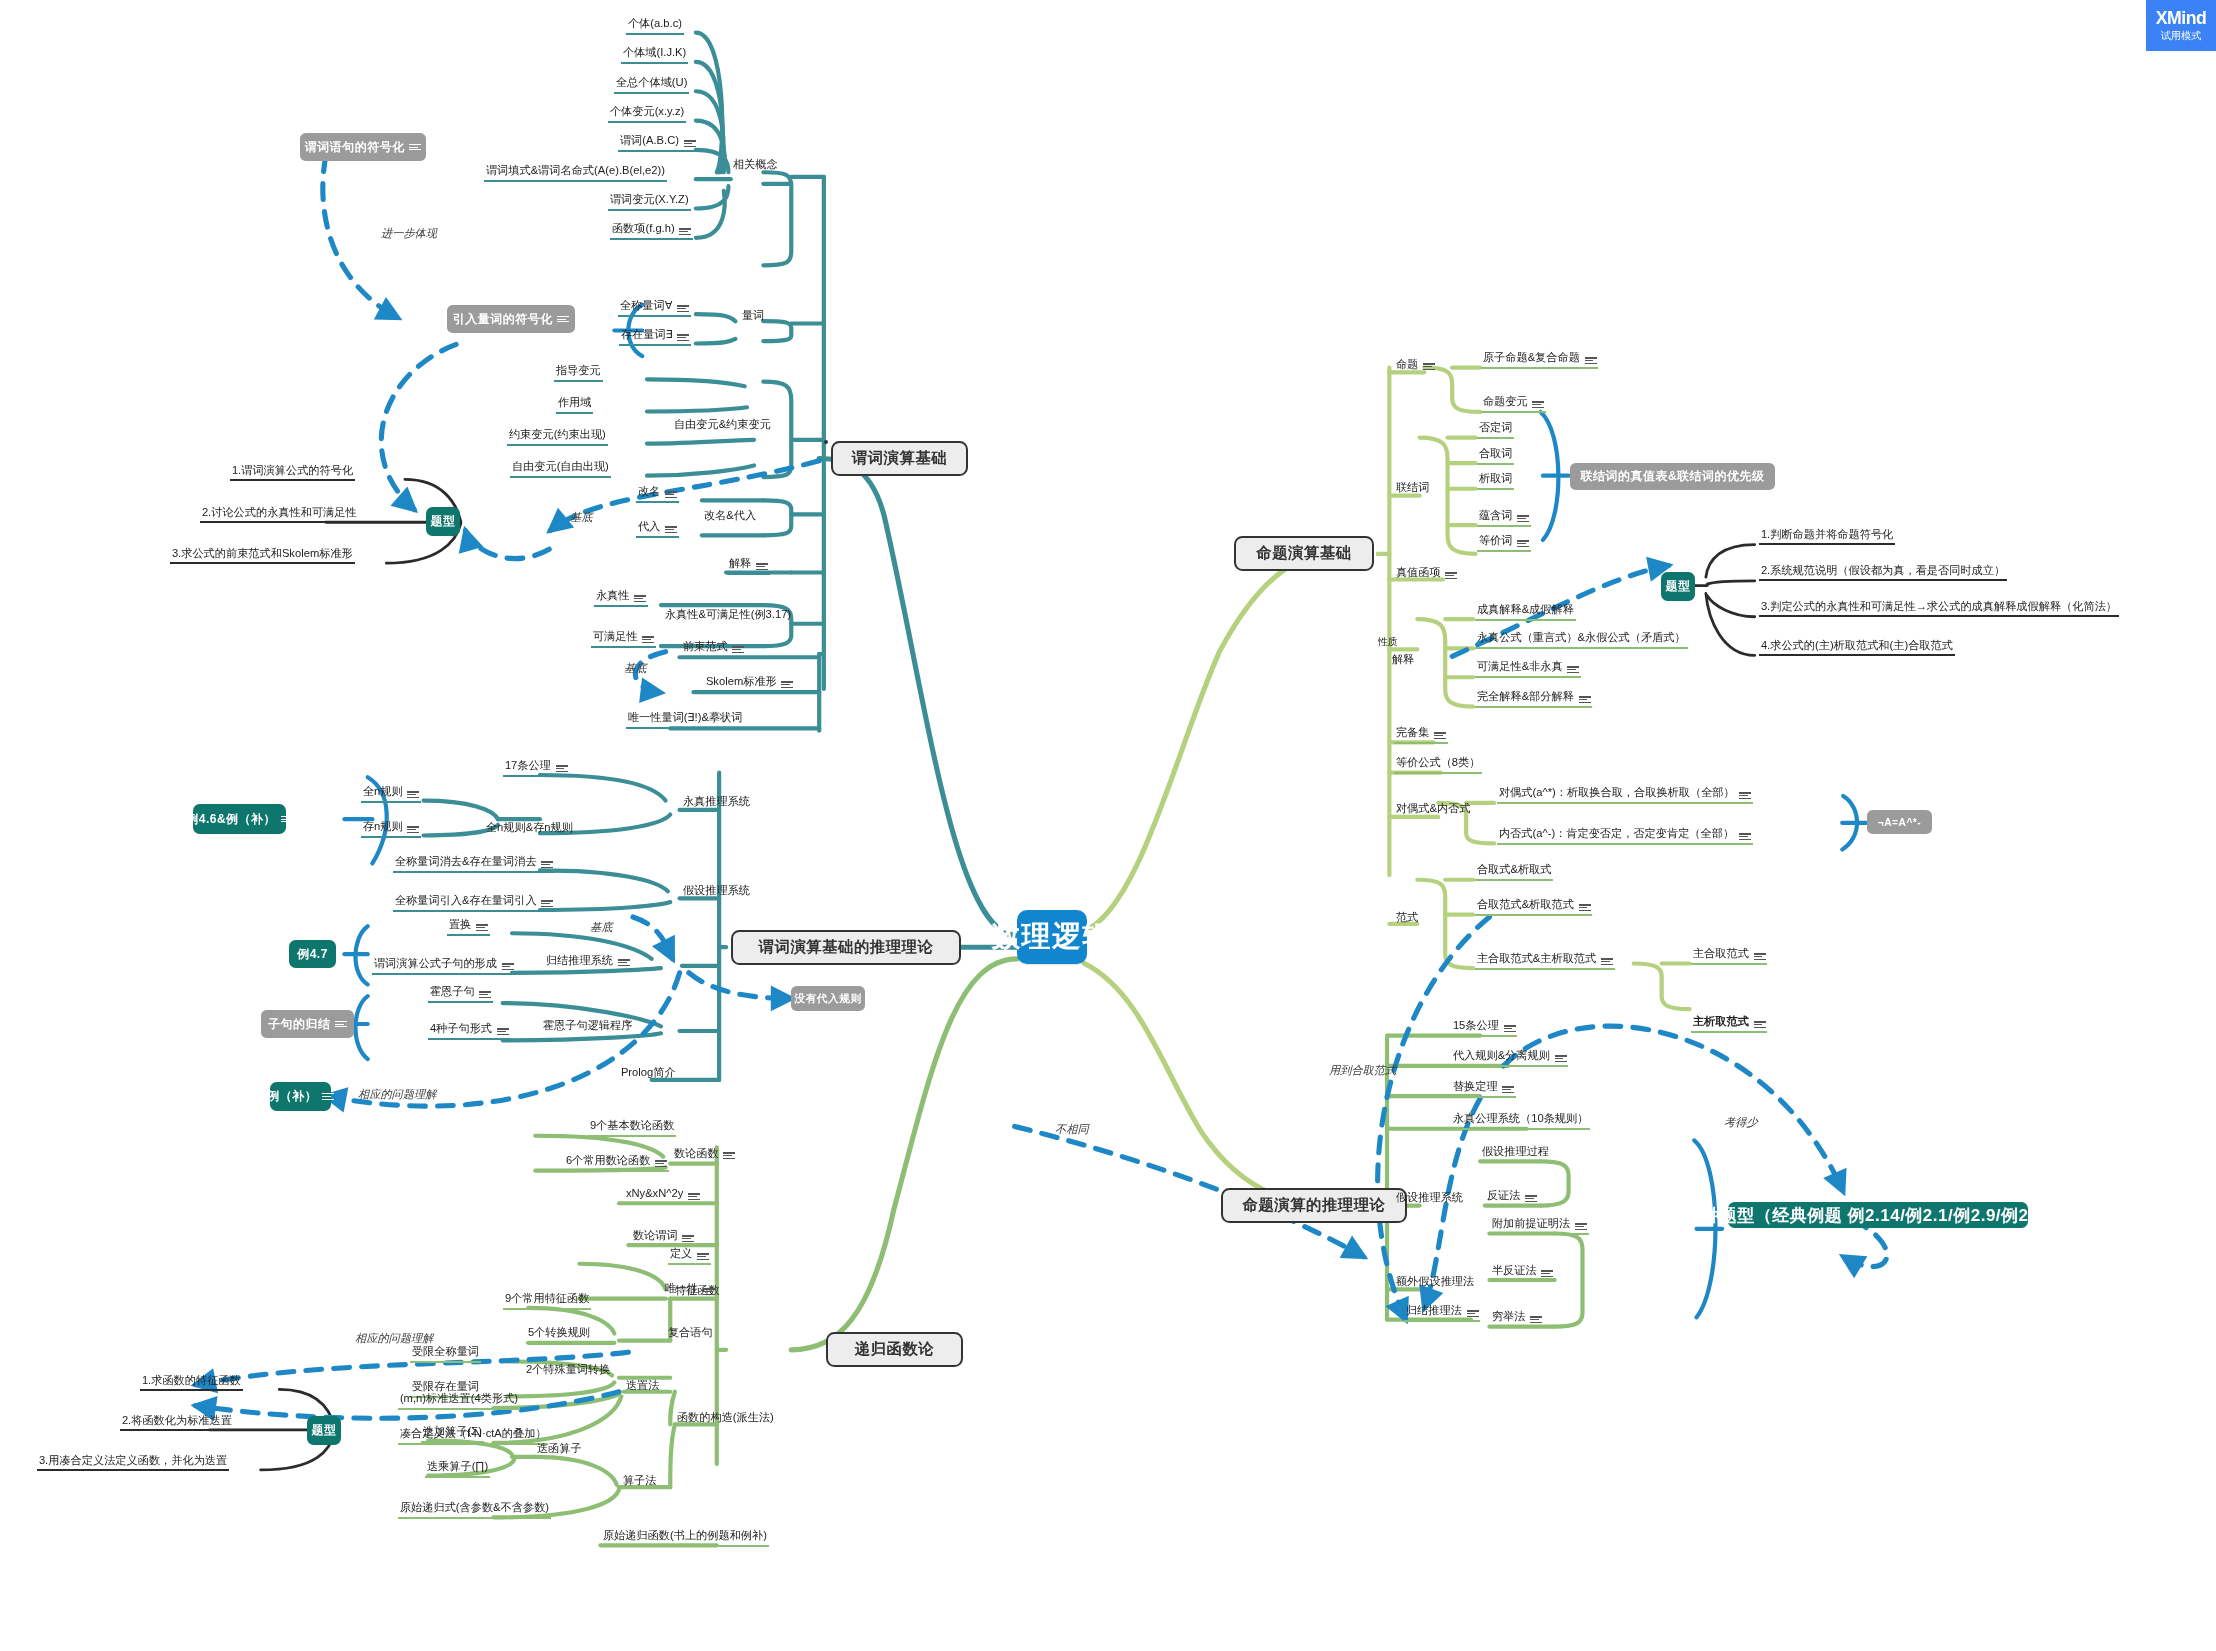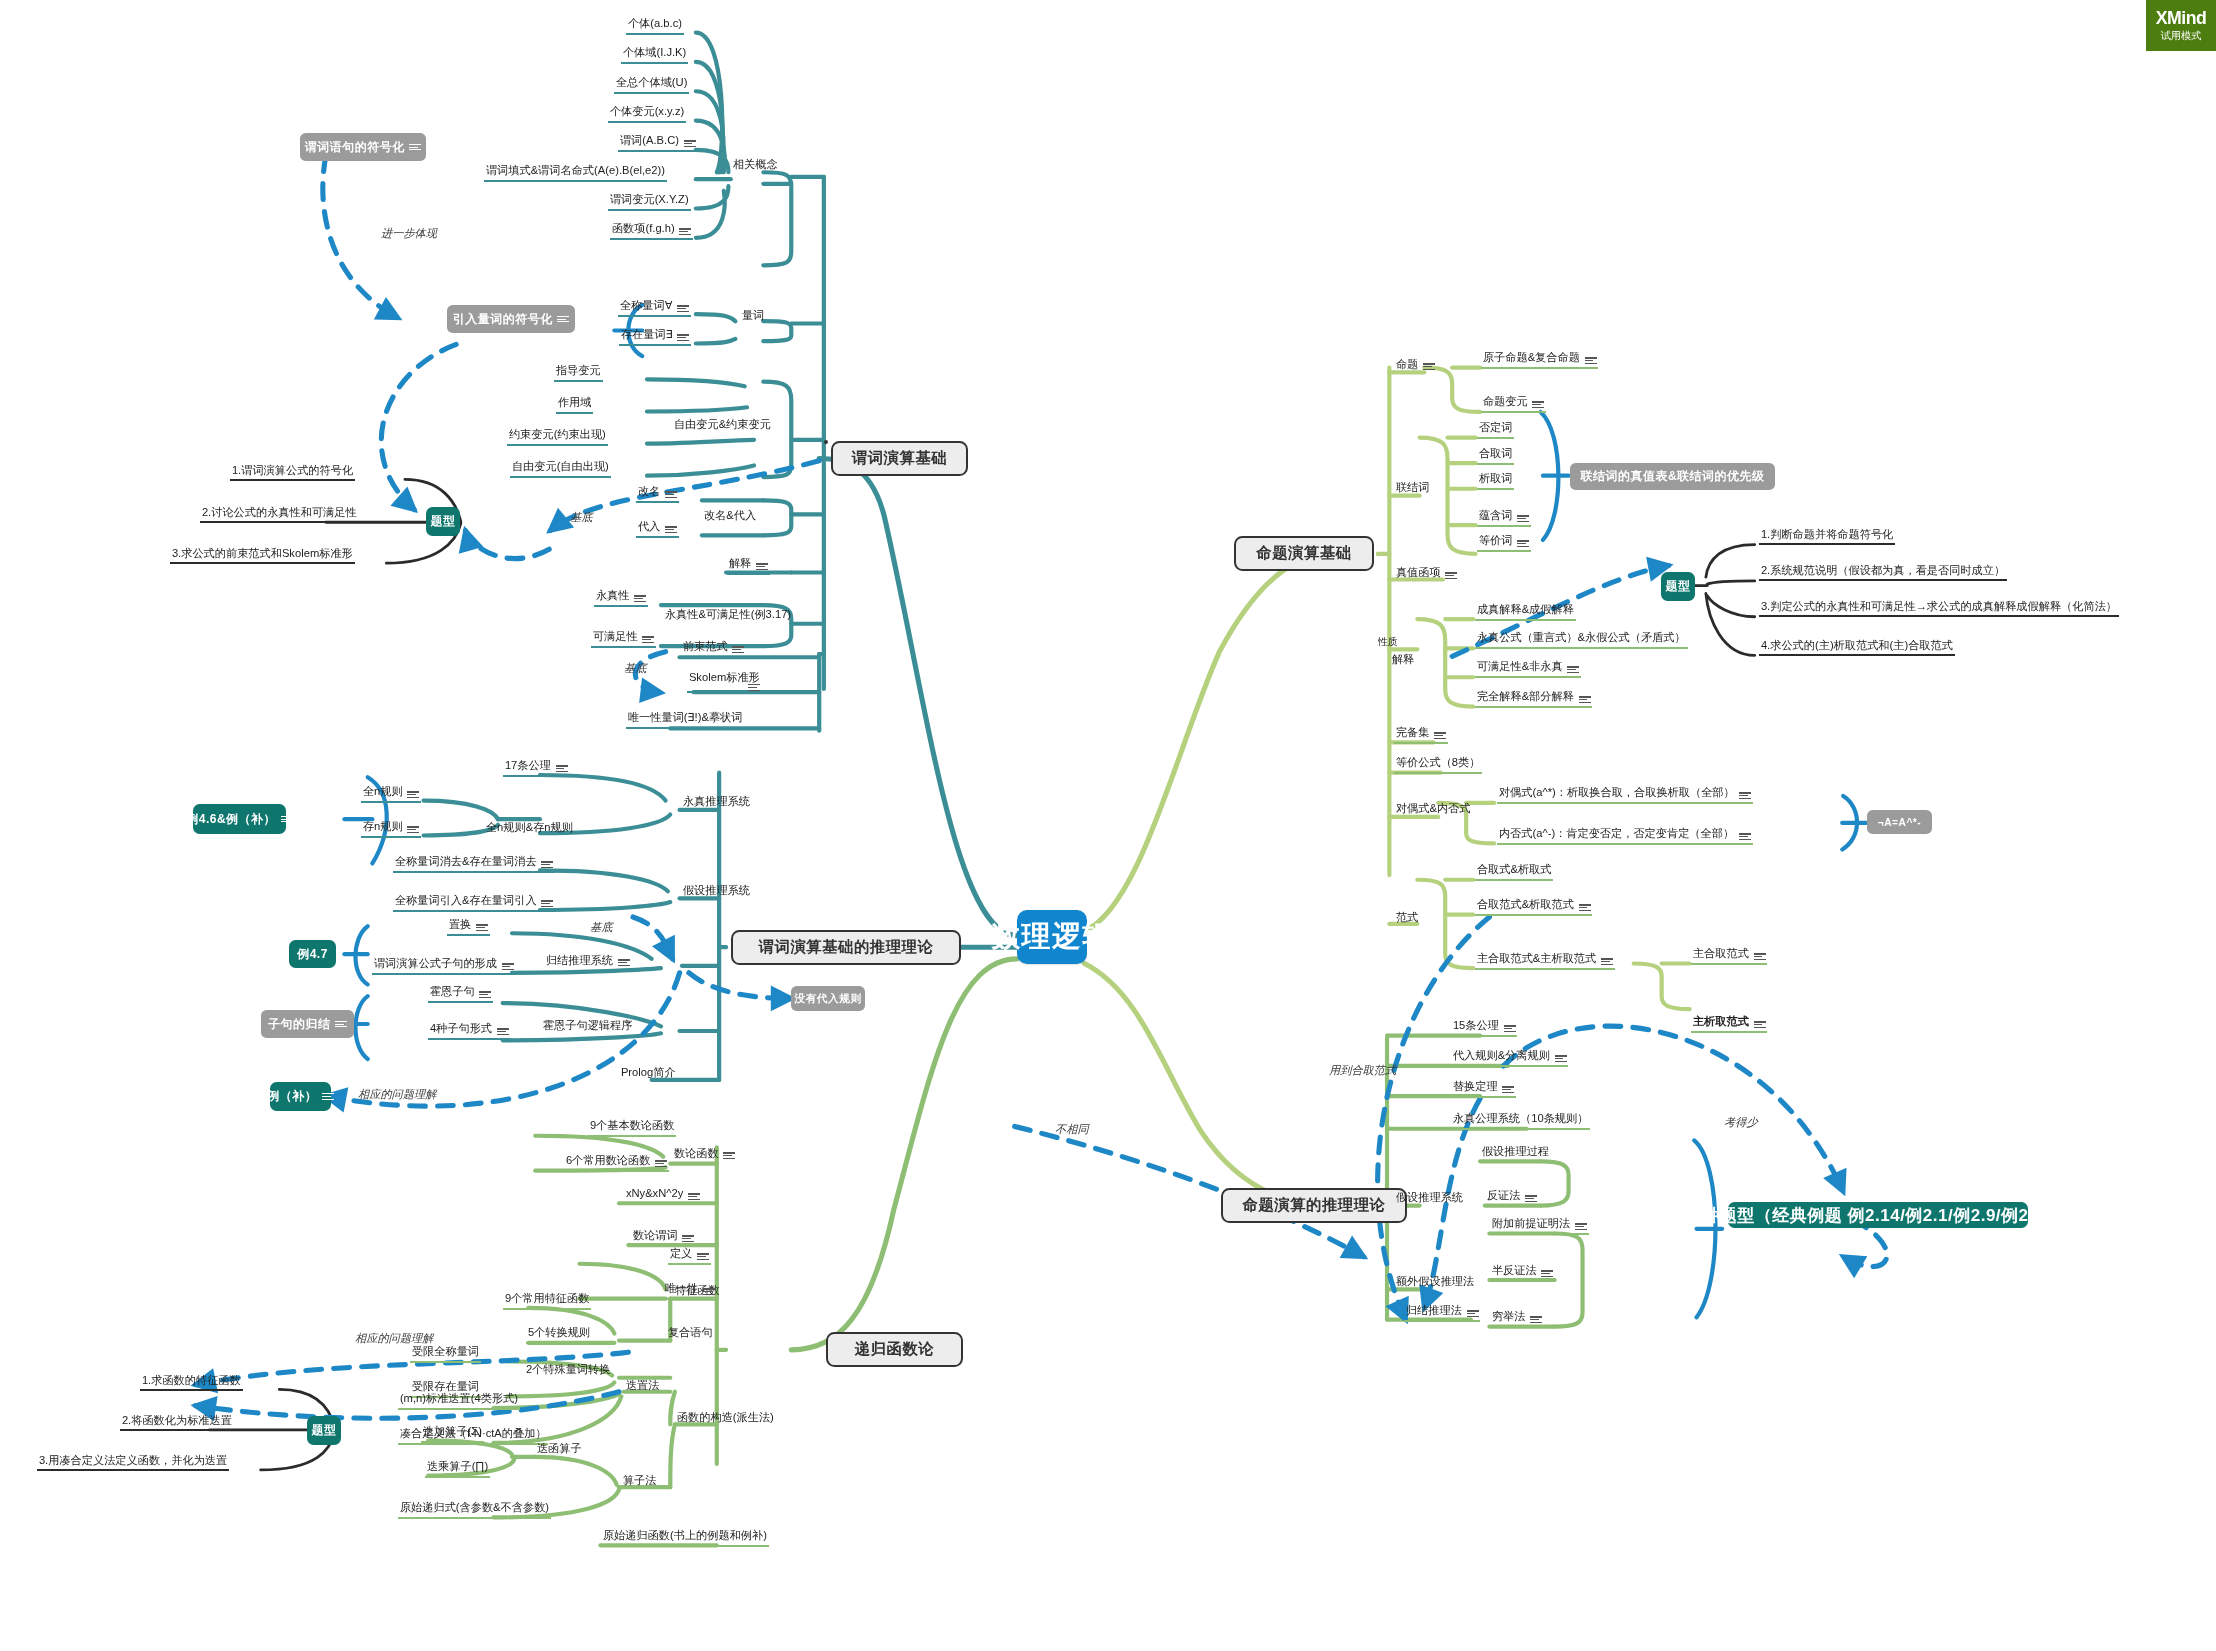--- a/index.html
+++ b/index.html
@@ -43,21 +43,21 @@
 
   
   .hm{display:inline-block;width:12px;height:7.4px;margin-left:4.7px;position:relative;flex:0 0 auto;}
   .hm i{position:absolute;left:0;height:1.2px;background:#555;display:block;}
   .hm i:nth-child(1){top:0.5px;width:12px;}
   .hm i:nth-child(2){top:3.3px;width:8.8px;}
   .hm i:nth-child(3){top:6px;width:12px;}
   .grey .hm i,.purple .hm i{background:#fff;}
 
   
-  #xmind{position:absolute;right:0;top:0;width:70px;height:51px;background:#4d7c0f;
+  #xmind{position:absolute;right:0;top:0;width:70px;height:51px;background:#3b82f6;
          color:#fff;display:flex;flex-direction:column;align-items:center;
          justify-content:center;}
   #xmind .xm1{font-size:17.7px;font-weight:bold;letter-spacing:-0.5px;}
   #xmind .xm2{font-size:10.2px;margin-top:0.9px;}
 
   
   #wm{position:absolute;right:33px;bottom:33px;color:#d9d9d9;font-size:40px;
       font-weight:bold;letter-spacing:2.8px;white-space:nowrap;}
 </style>
 </head>
@@ -490,21 +490,21 @@
     </div>
 
     <div class="node sub t" style="left:681px;top:637px;height:20.5px;">
       <span>前束范式</span>
       <span class="hm">
         <i></i>
         <i></i>
         <i></i>
       </span>
     </div>
-    <div class="node sub t" style="left:687px;top:672px;height:20.5px;flex-direction:column;">
+    <div class="node sub t" style="left:704px;top:672px;height:20.5px;">
       <span>Skolem标准形</span>
       <span class="hm">
         <i></i>
         <i></i>
         <i></i>
       </span>
     </div>
     <div class="node sub t" style="left:626px;top:708px;height:20.5px;">
       <span>唯一性量词(∃!)&amp;摹状词</span>
     </div>

